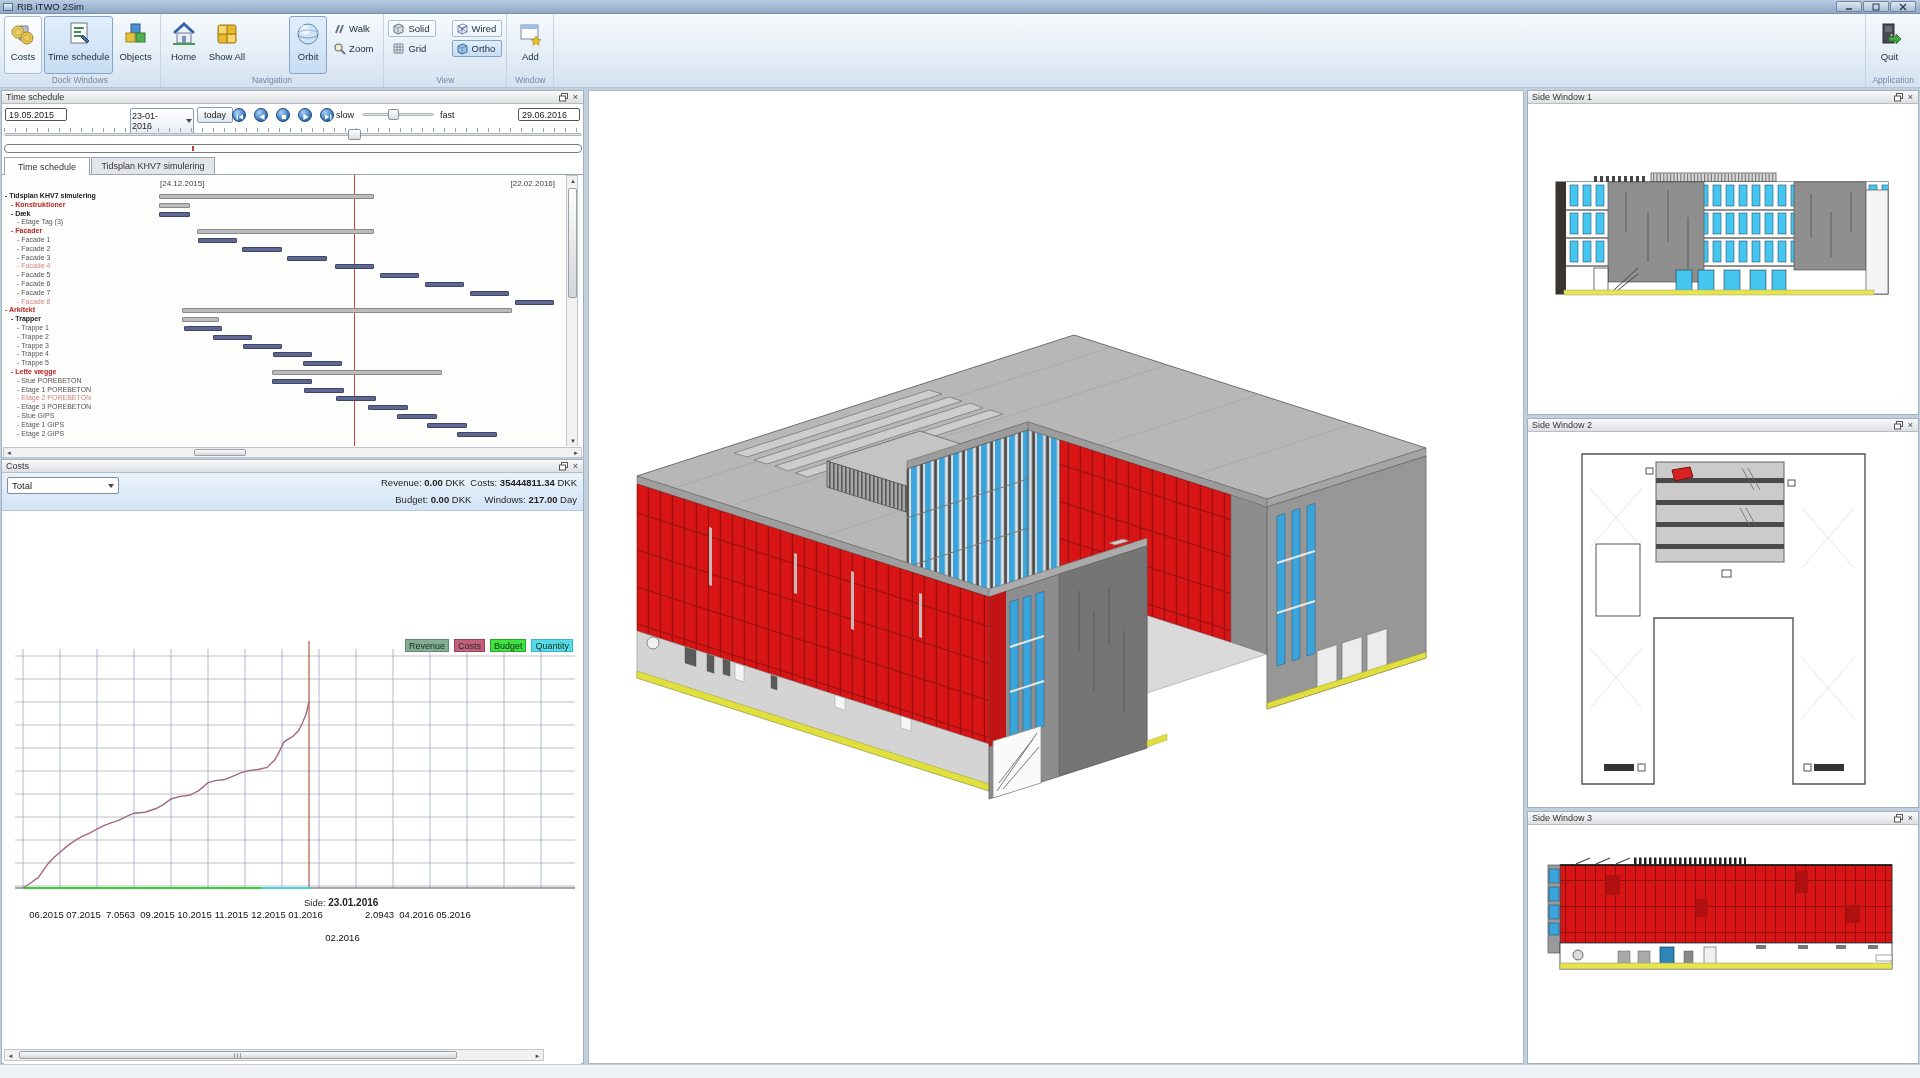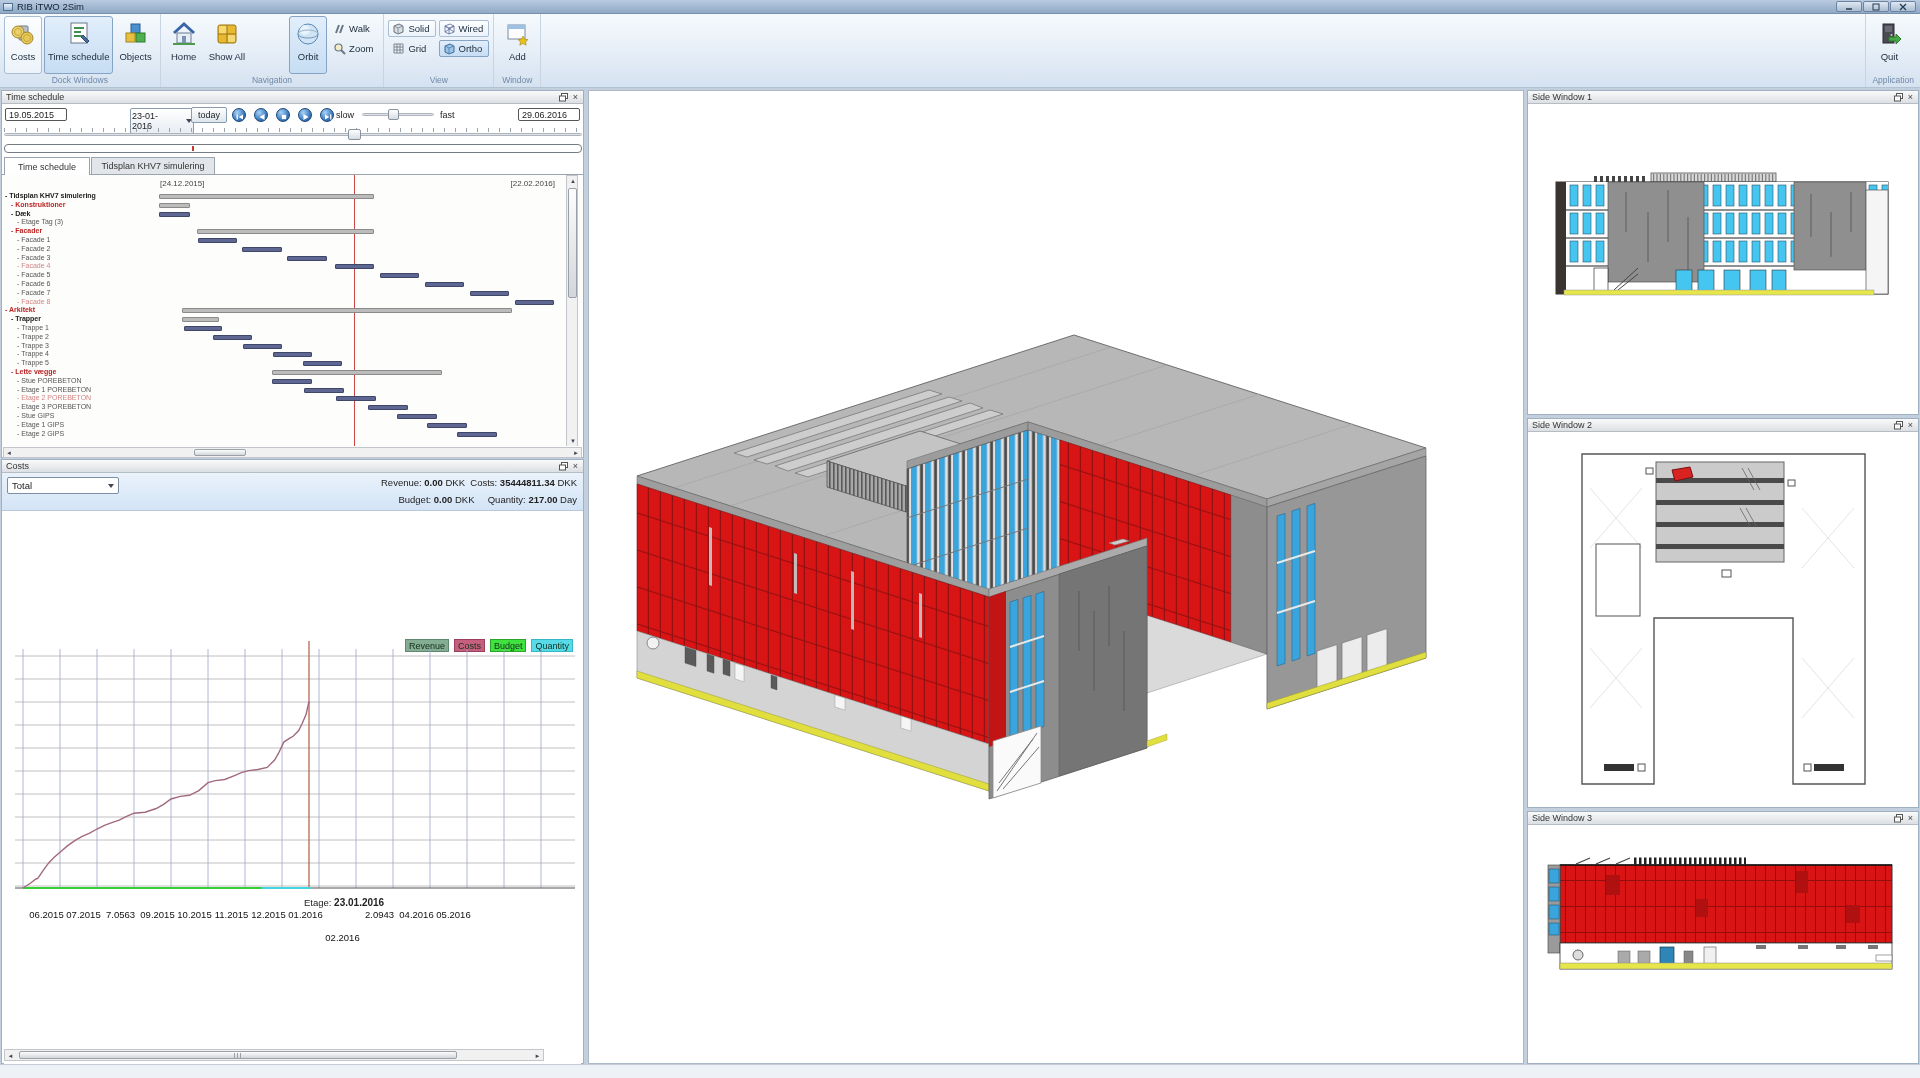--- a/index.html
+++ b/index.html
@@ -48,21 +48,21 @@
   #sw1 { left:1527px; top:90px;  width:392px; height:325px; }
   #sw2 { left:1527px; top:418px; width:392px; height:390px; }
   #sw3 { left:1527px; top:811px; width:392px; height:253px; }
   #statusbar { left:0; top:1064px; width:1920px; height:14px; background:#eef1f5; border-top:1px solid #c6ccd5; }
 
   
   .datebox { position:absolute; height:13px; background:#fff; border:1px solid #555; border-radius:2px;
     font-size:9px; display:flex; align-items:center; padding:0 3px; }
   #ts-combo { left:128px; top:17px; width:64px; height:26px; border:1px solid #8a9cb0; border-radius:2px;
     background:linear-gradient(#fff,#e7edf4); font-size:9px; display:flex; align-items:center; padding:0 1px; gap:16px; }
-  #ts-today { left:189px; top:16px; width:36px; height:16px; border:1px solid #8a9cb0; border-radius:2px;
+  #ts-today { left:195px; top:16px; width:36px; height:16px; border:1px solid #8a9cb0; border-radius:2px;
     background:linear-gradient(#fdfefe,#dde6ef); font-size:9px; display:flex; align-items:center; justify-content:center; }
   .arrow-down { width:0; height:0; border-left:3px solid transparent; border-right:3px solid transparent; border-top:4px solid #445; margin-left:auto; }
   .playbtn { position:absolute; top:17px; width:14px; height:14px; border-radius:50%;
     background:radial-gradient(circle at 35% 30%, #a8d2f5, #3d7cc0 60%, #1d4d8a); border:1px solid #1a4679; }
   .playbtn svg { position:absolute; left:1px; top:1px; }
   .slabel { position:absolute; font-size:9px; color:#222; }
   .strack { position:absolute; height:3px; background:linear-gradient(#cfd4da,#eef0f3); border:1px solid #aeb4bb; border-radius:2px; }
   .shandle { position:absolute; width:11px; height:11px; background:linear-gradient(#fefefe,#d7dde3); border:1px solid #8a939d; border-radius:2px; }
   .ticks { position:absolute; height:4px;
     background:repeating-linear-gradient(90deg,#9aa2ab 0 1px,transparent 1px 11px); }
@@ -230,21 +230,21 @@
               </svg>
           </span>
           <span>Zoom</span>
         </div>
       </div>
     </div>
     <div class="rlabel">Navigation</div>
   </div>
 
   <div class="rgroup">
-    <div class="rbuttons" style="gap:3px">
+    <div class="rbuttons" style="gap:16px">
       <div class="rcol">
         <div class="rs framed">
           <span class="ric">
             <svg width="13" height="13" viewBox="0 0 13 13">
                 <path d="M2,4 L7,2 L11,4 L11,10 L6,12 L2,10 Z" fill="#d8dde2" stroke="#66707c"></path>
                 <path d="M2,4 L6,6 L11,4 M6,6 L6,12" fill="none" stroke="#8a94a0"></path>
               </svg>
           </span>
           <span>Solid</span>
         </div>
@@ -483,21 +483,21 @@
     <div id="costs-select">
       <span>Total</span>
       <span class="arrow-down"></span>
     </div>
     <div class="cost-line" style="top:4px">
       <span>Revenue:</span> <b>0.00</b> <span>DKK</span>&nbsp;
       <span>Costs:</span> <b>35444811.34</b> <span>DKK</span>
     </div>
     <div class="cost-line" style="top:21px">
       <span>Budget:</span> <b>0.00</b> <span>DKK</span>&nbsp;&nbsp;&nbsp;&nbsp;
-      <span>Quantity:</span> <b>217.00</b> <span>Day</span>
+      <span>Windows:</span> <b>217.00</b> <span>Day</span>
     </div>
   </div>
 
   <div id="chart-wrap">
     <div id="legend-row">
         <span class="badge" style="background: rgb(132, 173, 148); border-color: rgb(93, 138, 110);">Revenue</span>
         <span class="badge" style="background: rgb(196, 96, 125); border-color: rgb(154, 63, 92);">Costs</span>
         <span class="badge" style="background: rgb(63, 226, 63); border-color: rgb(42, 165, 42);">Budget</span>
         <span class="badge" style="background: rgb(88, 219, 232); border-color: rgb(53, 183, 196);">Quantity</span>
       </div>
@@ -529,21 +529,21 @@
         <line x1="6" y1="228" x2="566" y2="228" class="hgrid"></line>
         <line x1="6" y1="251" x2="566" y2="251" class="hgrid"></line>
         <line x1="6" y1="253" x2="566" y2="253" class="axis"></line>
         <line x1="300.01" y1="6" x2="300.01" y2="253" class="dateline"></line>
         <polyline points="14.0,253.0 300.0,253.0" fill="none" stroke="#4a9a5a" stroke-width="2"></polyline>
         <polyline points="14.0,253.0 254.5,253.0" fill="none" stroke="#35d035" stroke-width="2"></polyline>
         <polyline points="252.7,253.0 301.9,253.0" fill="none" stroke="#45d5de" stroke-width="2"></polyline>
         <polyline points="14.0,253.0 21.4,248.3 26.9,244.0 28.8,243.5 34.4,235.1 39.9,227.7 45.5,221.9 51.0,217.2 58.4,210.9 65.8,205.6 73.2,201.4 80.6,198.2 88.0,194.0 95.4,190.3 102.8,187.7 110.2,185.1 117.6,181.4 125.0,178.2 136.1,177.2 147.2,173.5 154.6,169.3 162.0,164.0 171.3,161.4 180.5,160.3 189.8,155.6 199.0,147.7 206.4,145.6 215.7,144.5 224.9,140.8 232.3,137.7 239.7,135.6 248.9,134.5 258.2,132.4 265.6,125.0 269.3,118.7 274.8,107.1 280.4,103.4 284.1,101.3 289.7,95.5 293.3,88.2 297.1,79.2 300.0,66.3" fill="none" stroke="#a2687f" stroke-width="1.4"></polyline>
       </svg>
     <div id="date-label">
-      <span>Etage:</span> <b style="font-size:10px">23.01.2016</b>
+      <span>Side:</span> <b style="font-size:10px">23.01.2016</b>
     </div>
     <div id="month-row">
         <span class="mlab" style="left: 19px;">06.2015</span>
         <span class="mlab" style="left: 56px;">07.2015</span>
         <span class="mlab" style="left: 93px;">7.0563</span>
         <span class="mlab" style="left: 130px;">09.2015</span>
         <span class="mlab" style="left: 167px;">10.2015</span>
         <span class="mlab" style="left: 204px;">11.2015</span>
         <span class="mlab" style="left: 241px;">12.2015</span>
         <span class="mlab" style="left: 278px;">01.2016</span>

